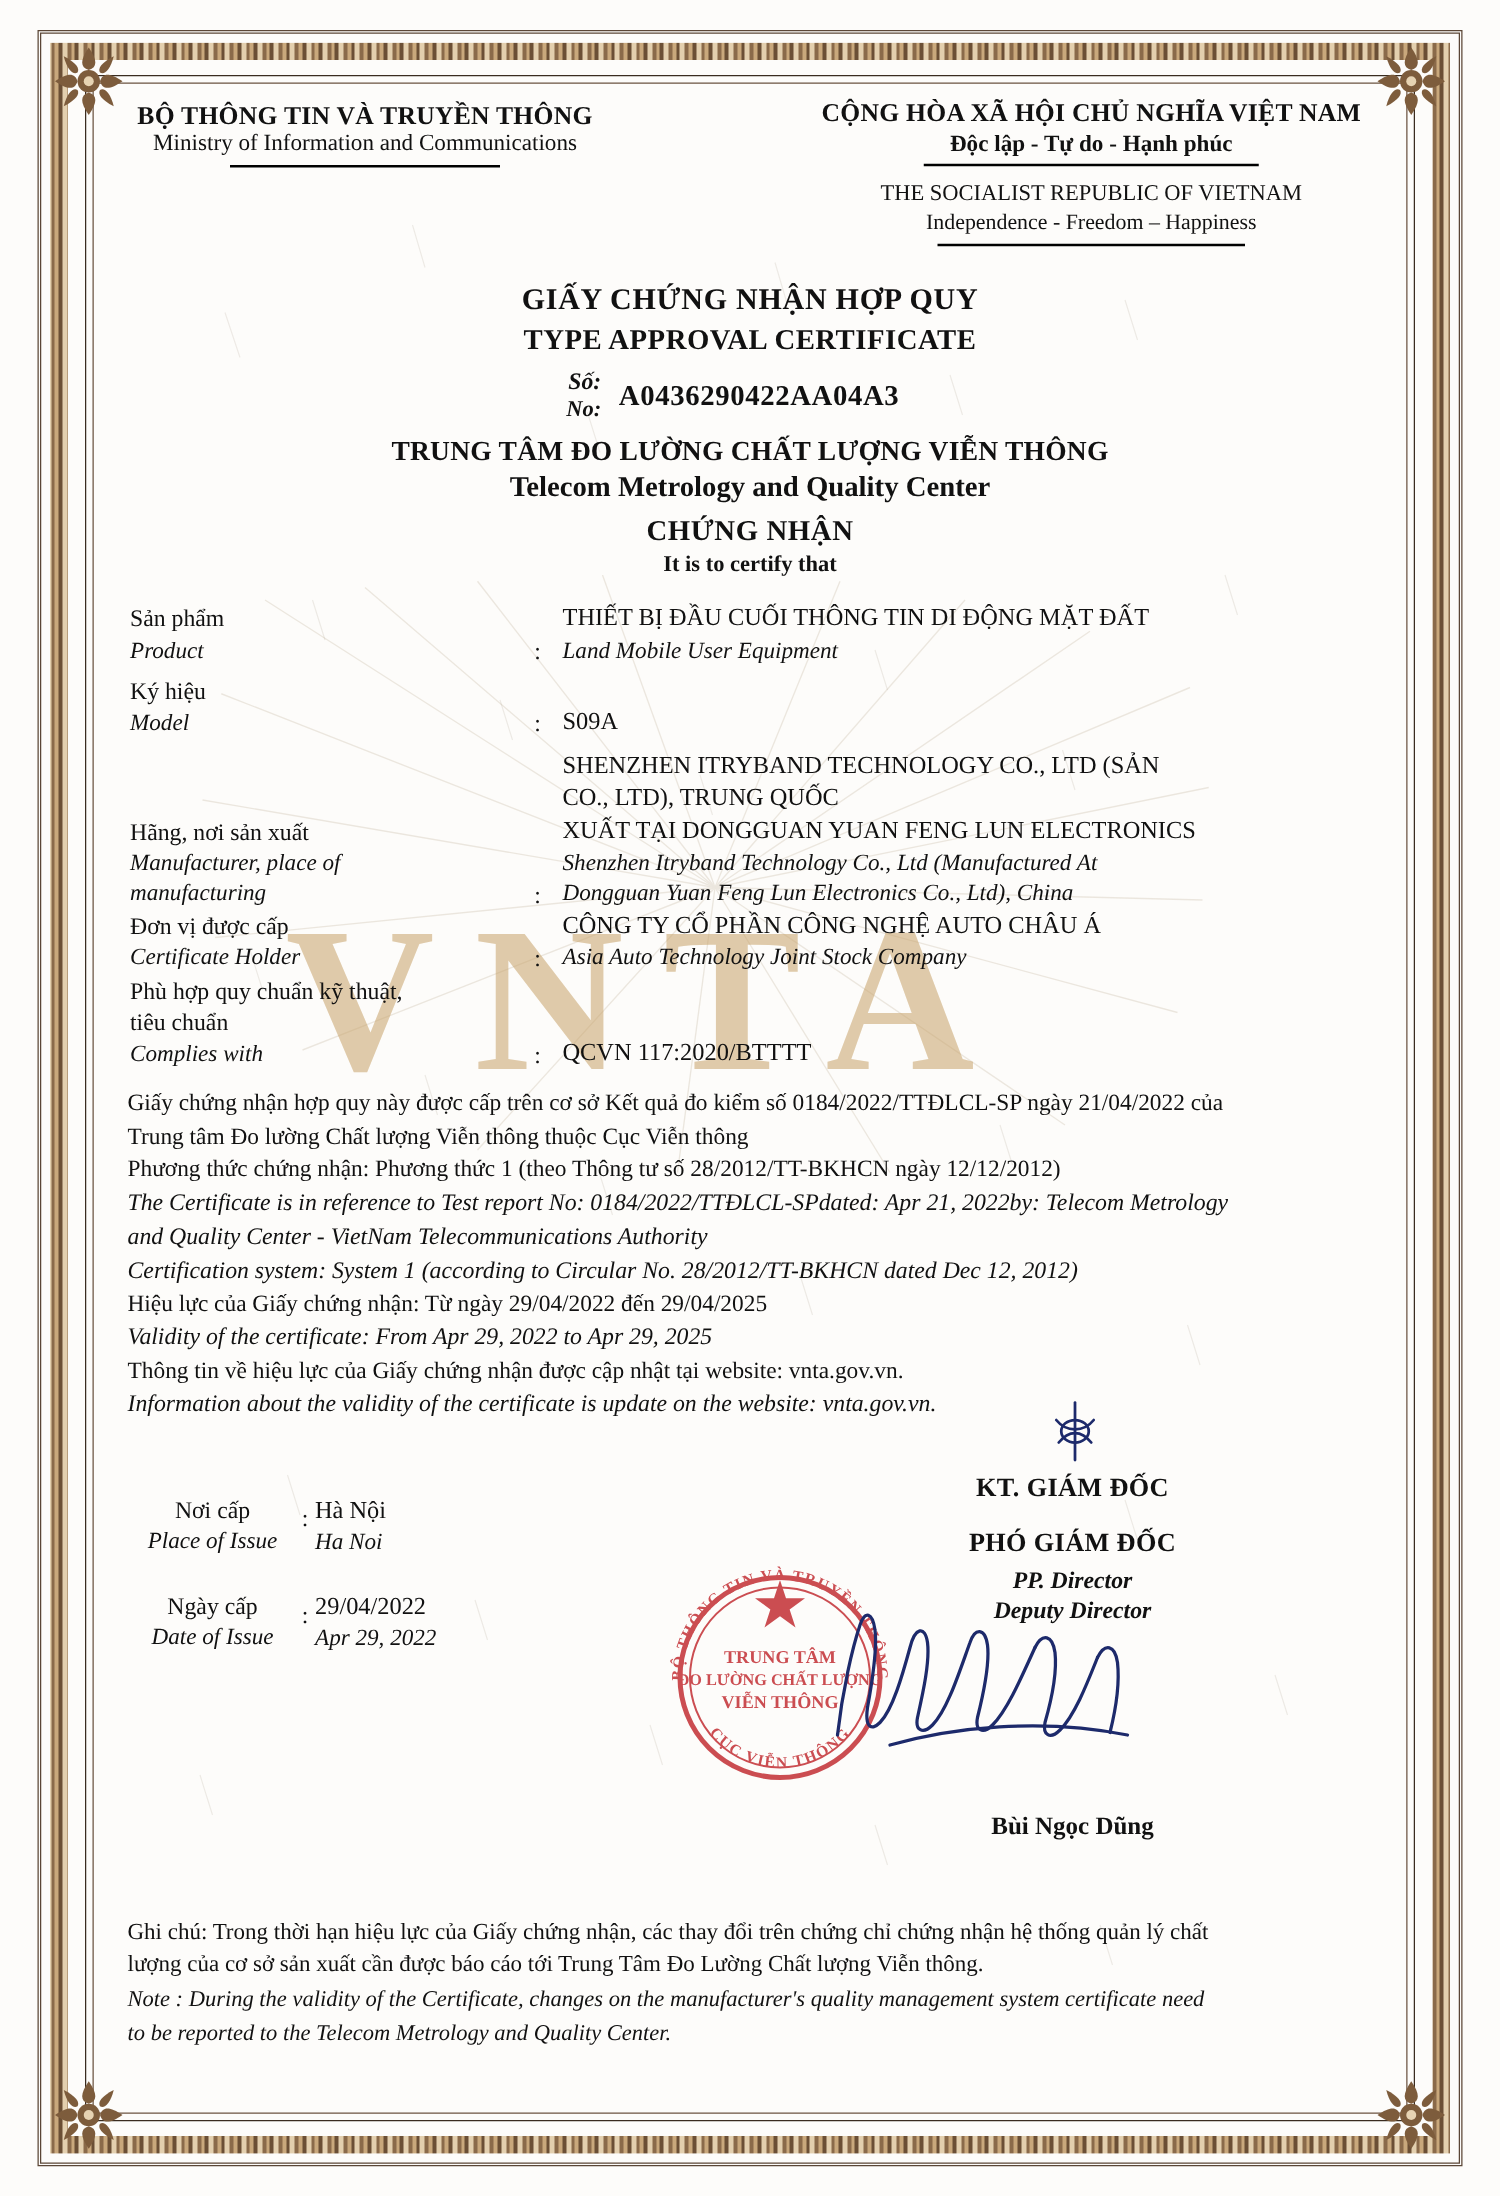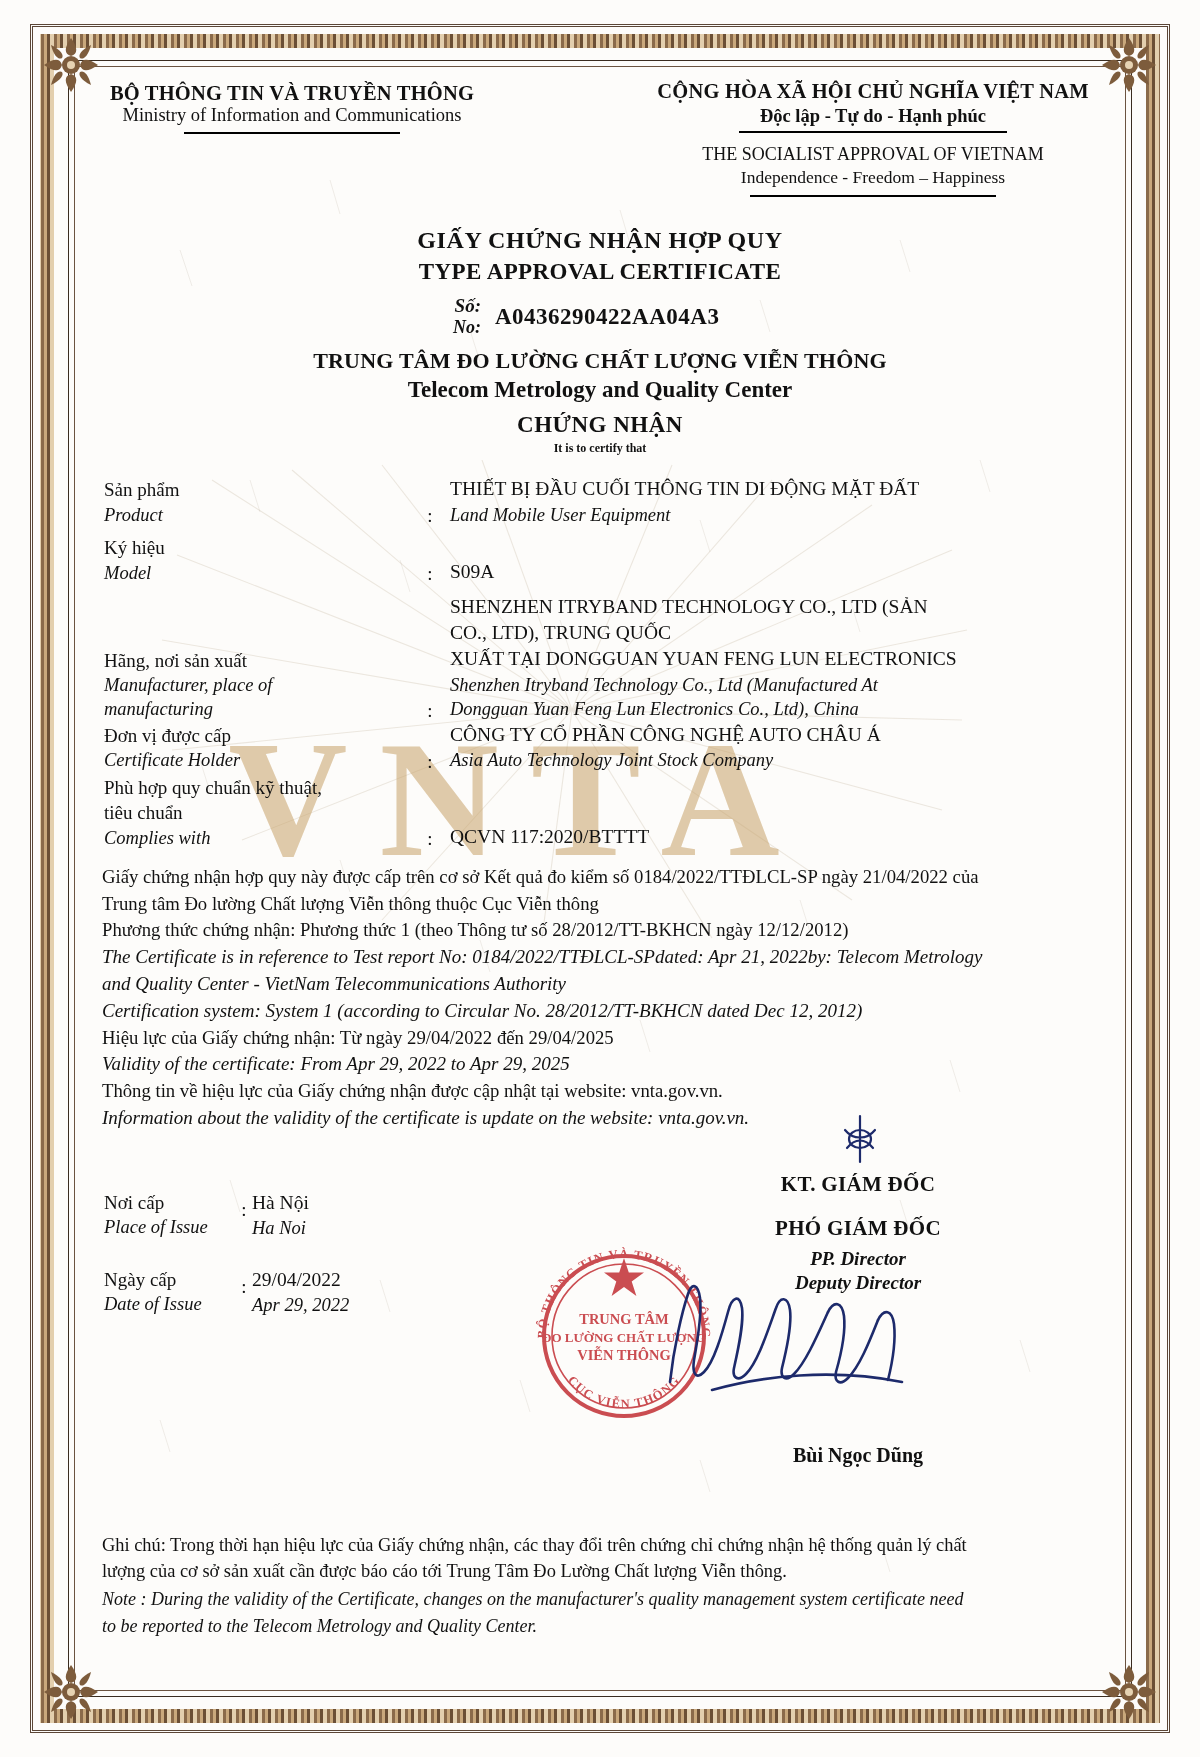--- a/index.html
+++ b/index.html
@@ -107,21 +107,21 @@
     margin-top:10px; gap:0px;
   }
   .no-lab { width:120px; text-align:right; padding-right:14px; }
   .no-lab .vn { font-style:italic; font-weight:700; font-size:19px; }
   .no-lab .en { font-style:italic; font-weight:700; font-size:18px; }
   .no-val { font-weight:700; font-size:23px; letter-spacing:.5px; width:330px; text-align:left; }
 
   .org1 { font-weight:700; font-size:22px; margin-top:10px; letter-spacing:.2px; }
   .org2 { font-weight:700; font-size:23px; margin-top:3px; }
   .org3 { font-weight:700; font-size:23px; margin-top:9px; letter-spacing:.5px; }
-  .org4 { font-weight:700; font-size:12px; margin-top:3px; }
+  .org4 { font-weight:700; font-size:18px; margin-top:3px; }
 
   
   .details { margin-top:20px; position:relative; z-index:6; }
   .drow { display:flex; align-items:flex-end; }
   .dlab { width:318px; flex:0 0 318px; padding-left:12px; }
   .dcolon { width:40px; flex:0 0 40px; text-align:center; font-size:19px; }
   .dval { flex:1; }
 
   .lab-vn { font-size:19px; line-height:1.33; }
   .lab-en { font-size:18.5px; font-style:italic; line-height:1.33; }
@@ -131,21 +131,21 @@
   
   .body-para { margin-top:14px; padding-left:10px; position:relative; z-index:6; }
   .p-vn { font-size:18.7px; line-height:1.42; }
   .p-en { font-size:19px; font-style:italic; line-height:1.42; }
 
   
   .sig-area { margin-top:40px; position:relative; height:300px; z-index:6; }
 
   .issue-block { position:absolute; left:12px; top:18px; width:420px; }
   .irow { display:flex; align-items:flex-start; margin-bottom:26px; }
-  .ilab { width:132px; flex:0 0 132px; }
+  .ilab { width:132px; flex:0 0 132px;text-align:center; }
   .icolon { width:16px; flex:0 0 16px; text-align:center; font-size:19px; padding-top:9px;}
   .ival { flex:1; }
 
   .sig-block { position:absolute; right:40px; top:0; width:420px; text-align:center; }
   .sg1 { font-weight:700; font-size:21px; letter-spacing:.3px; }
   .sg2 { font-weight:700; font-size:21px; margin-top:19px; letter-spacing:.3px; }
   .sg3 { font-weight:700; font-style:italic; font-size:19px; margin-top:7px; }
   .sg4 { font-weight:700; font-style:italic; font-size:19px; margin-top:2px; }
   .sg-name { font-weight:700; font-size:20px; margin-top:150px; }
 
@@ -284,21 +284,21 @@
     <div class="hdr">
       <div class="hdr-left">
         <div class="t-vn-b">BỘ THÔNG TIN VÀ TRUYỀN THÔNG</div>
         <div class="t-en">Ministry of Information and Communications</div>
         <div class="rule" style="width:216px"></div>
       </div>
       <div class="hdr-right">
         <div class="t-vn-b">CỘNG HÒA XÃ HỘI CHỦ NGHĨA VIỆT NAM</div>
         <div class="sub-vn">Độc lập - Tự do - Hạnh phúc</div>
         <div class="rule" style="width:268px; margin-top:4px"></div>
-        <div class="t-en2">THE SOCIALIST APPROVAL OF VIETNAM</div>
+        <div class="t-en2">THE SOCIALIST REPUBLIC OF VIETNAM</div>
         <div class="t-en3">Independence - Freedom – Happiness</div>
         <div class="rule" style="width:246px; margin-top:7px"></div>
       </div>
     </div>
 
     <div class="title-block">
       <div class="title1">GIẤY CHỨNG NHẬN HỢP QUY</div>
       <div class="title2">TYPE APPROVAL CERTIFICATE</div>
 
       <div class="no-row">

